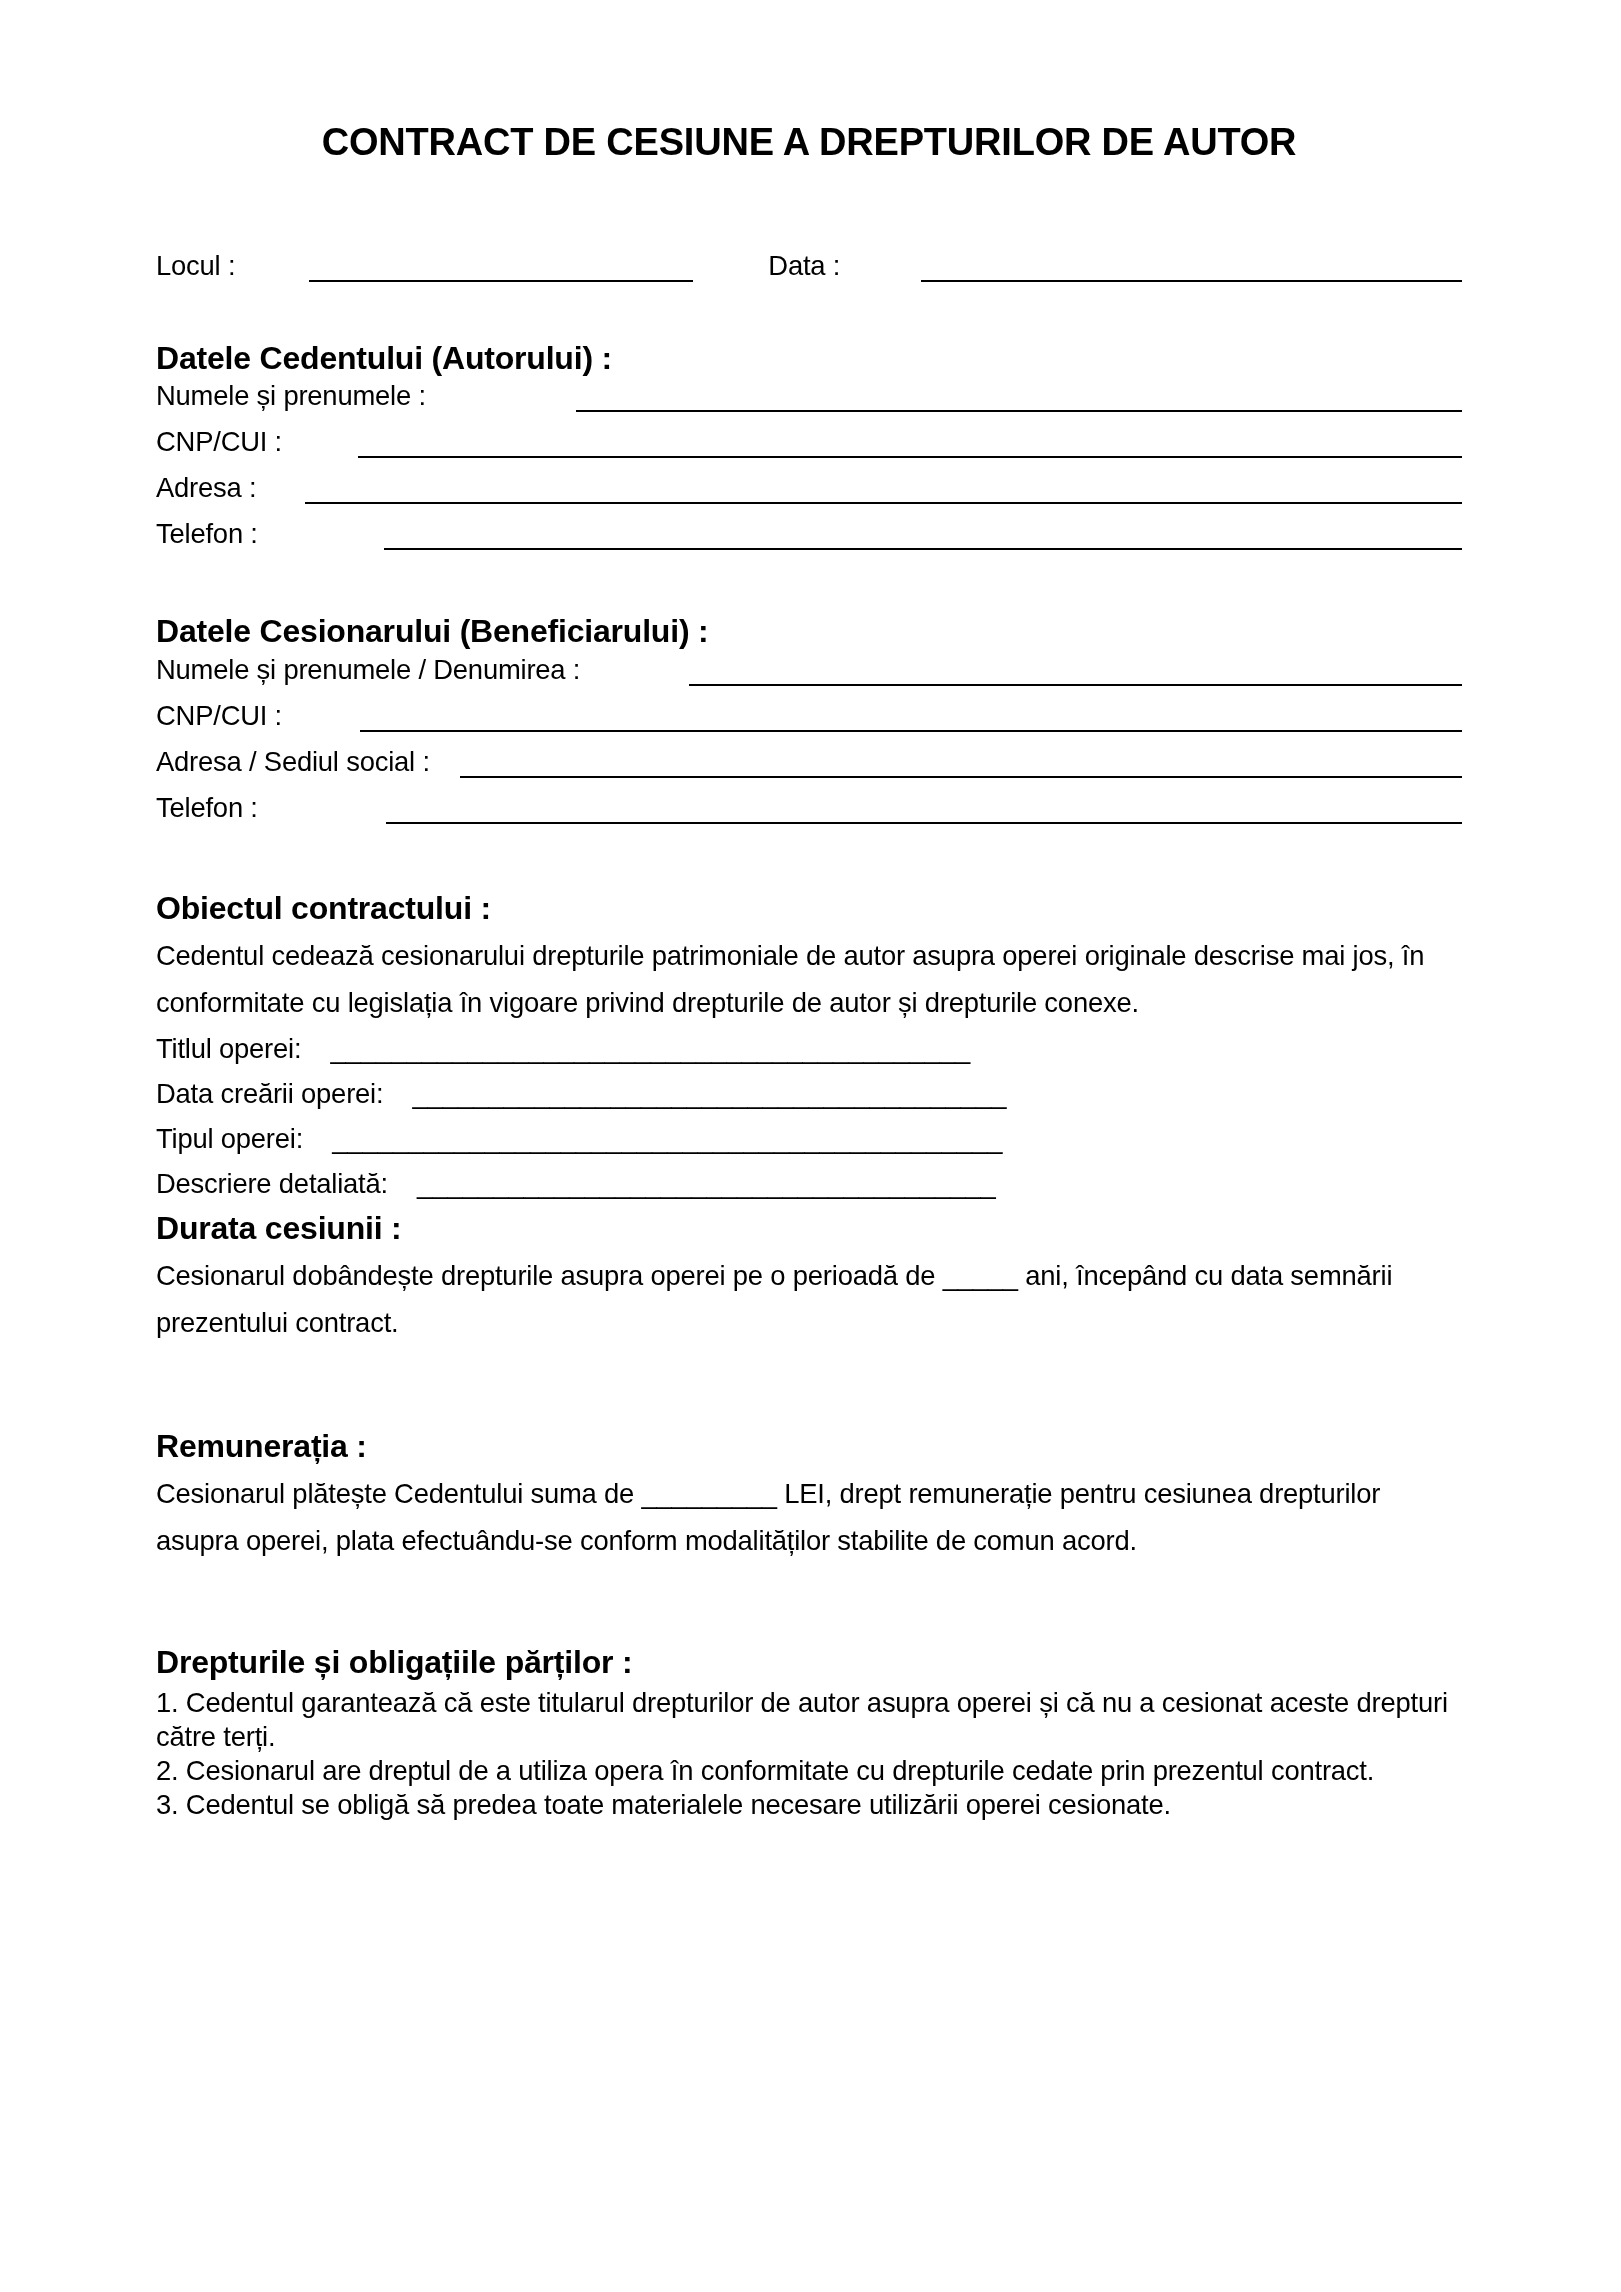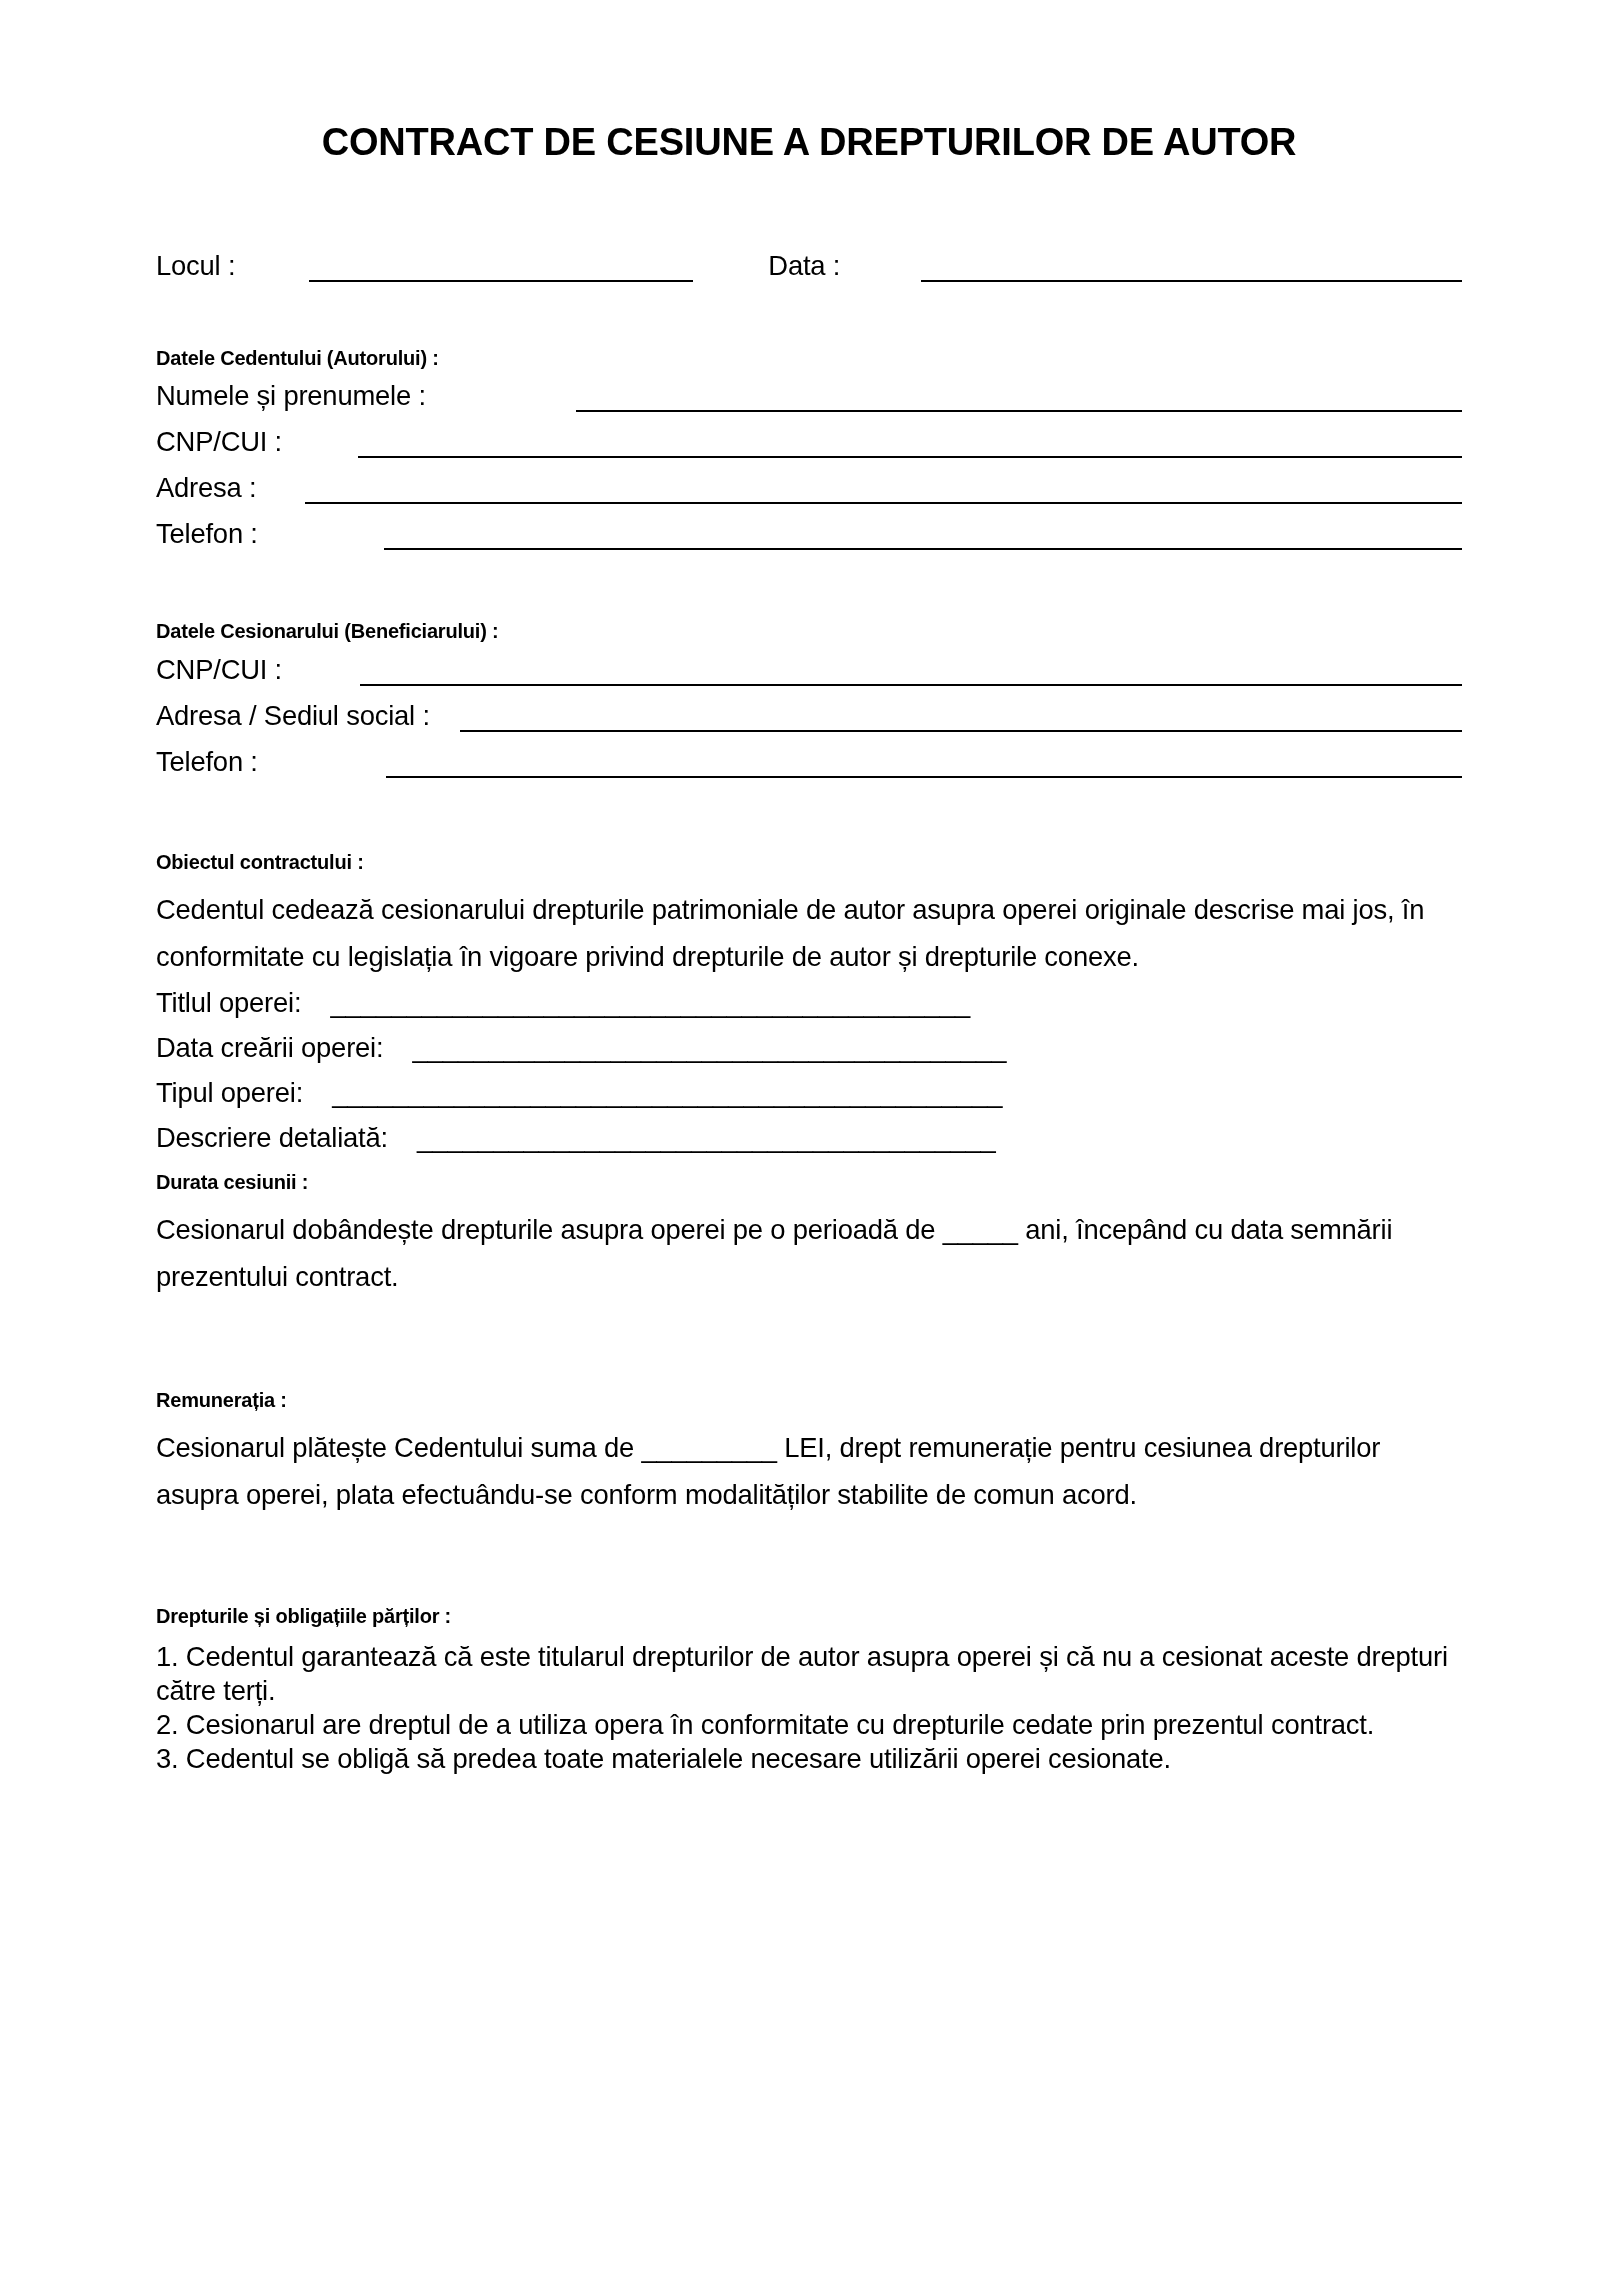--- a/index.html
+++ b/index.html
@@ -42,21 +42,21 @@
     border-bottom: 2.9px solid #000;
     height: 1px;
   }
   .rule-loc  { width: 384px; margin-left: 74px; }
   .lbl-data  { margin-left: 75px; }
   .rule-data { flex: 1; margin-left: 81px; }
 
   
   .shead {
     font-weight: bold;
-    font-size: 20px;
+    font-size: 32px;
     line-height: 44px;
     white-space: nowrap;
   }
   .shead.tight { margin-bottom: -13.7px; }
   .mt-s1  { margin-top: 54px; }
   .mt-s2  { margin-top: 59px; }
   .mt-ob  { margin-top: 62px; }
   .mt-de  { margin-top: 83px; }
   .mt-du  { }
   .mt-re  { margin-top: 78px; }
@@ -123,20 +123,24 @@
     <span class="lbl">Adresa :</span>
     <span class="rule g-cd2"></span>
   </div>
   <div class="field">
     <span class="lbl">Telefon :</span>
     <span class="rule g-cd3"></span>
   </div>
 
   <div class="shead tight mt-s2">Datele Cesionarului (Beneficiarului) :</div>
   <div class="field">
+    <span class="lbl">Numele și prenumele / Denumirea :</span>
+    <span class="rule g-cs0"></span>
+  </div>
+  <div class="field">
     <span class="lbl">CNP/CUI :</span>
     <span class="rule g-cs1"></span>
   </div>
   <div class="field">
     <span class="lbl">Adresa / Sediul social :</span>
     <span class="rule g-cs2"></span>
   </div>
   <div class="field">
     <span class="lbl">Telefon :</span>
     <span class="rule g-cs3"></span>

